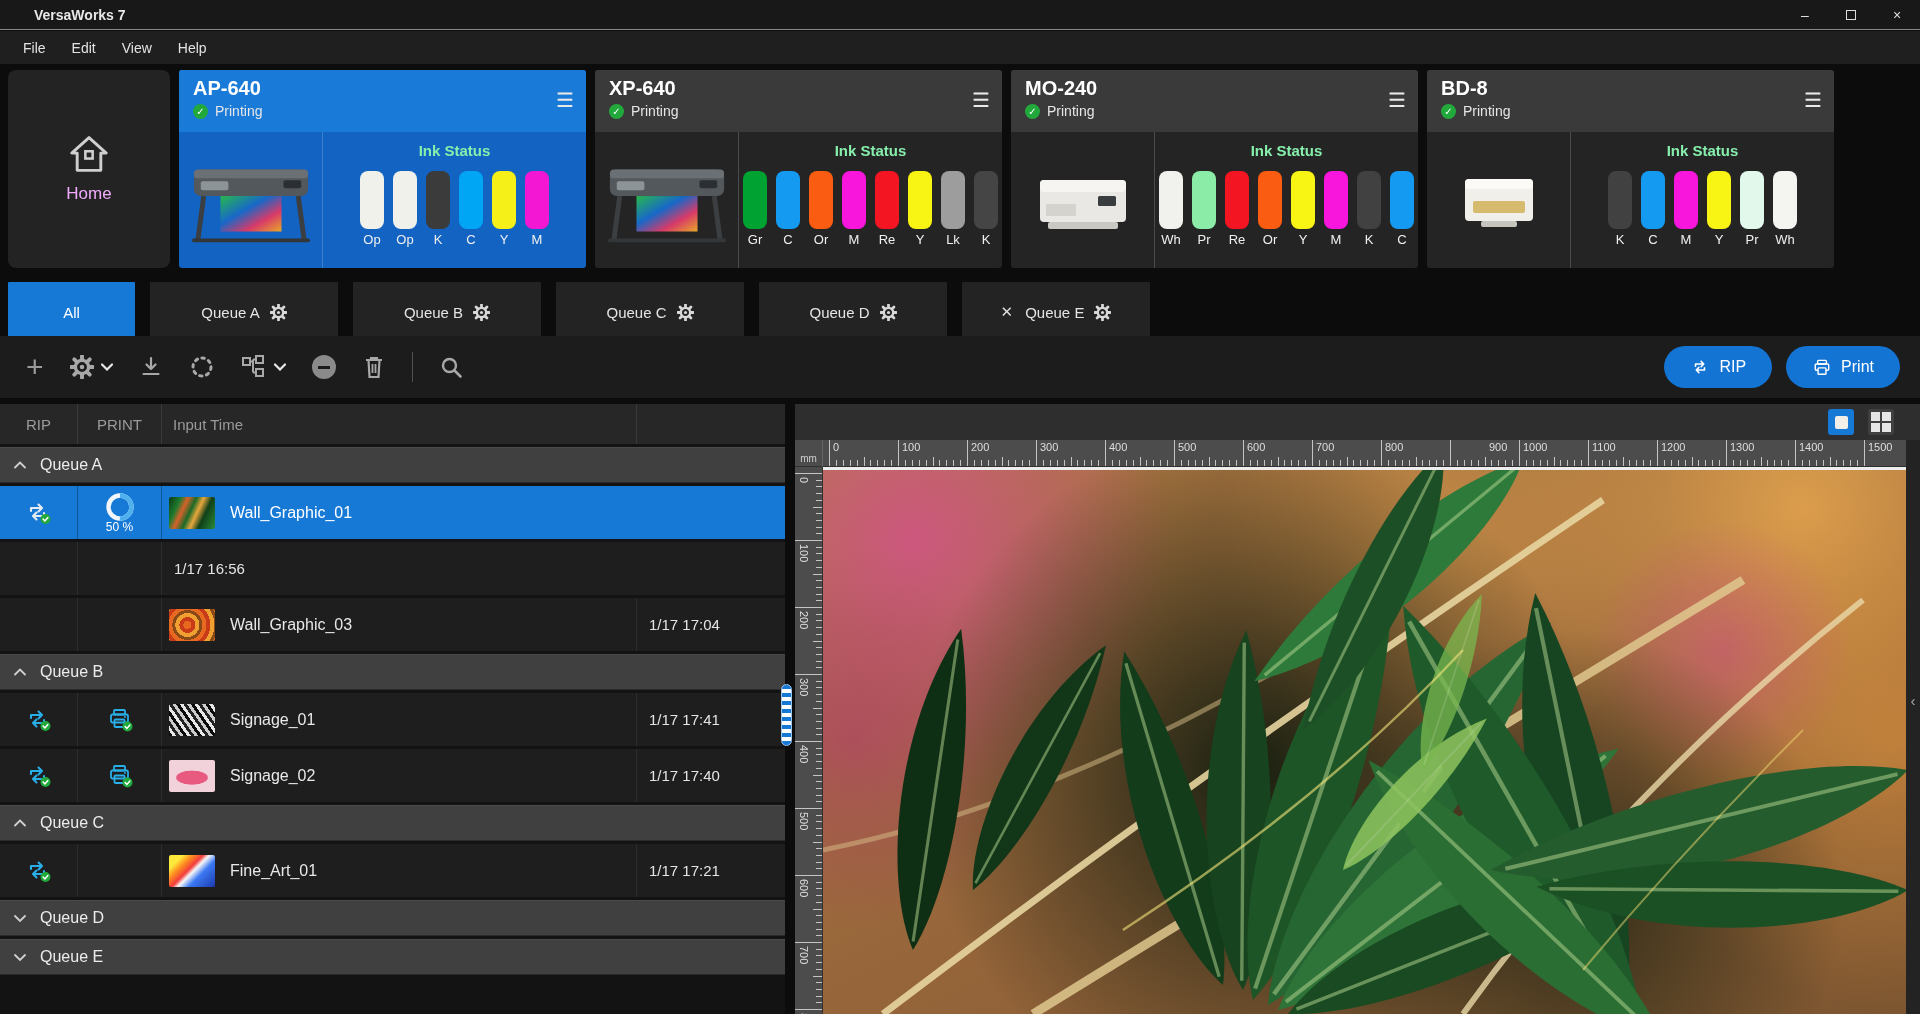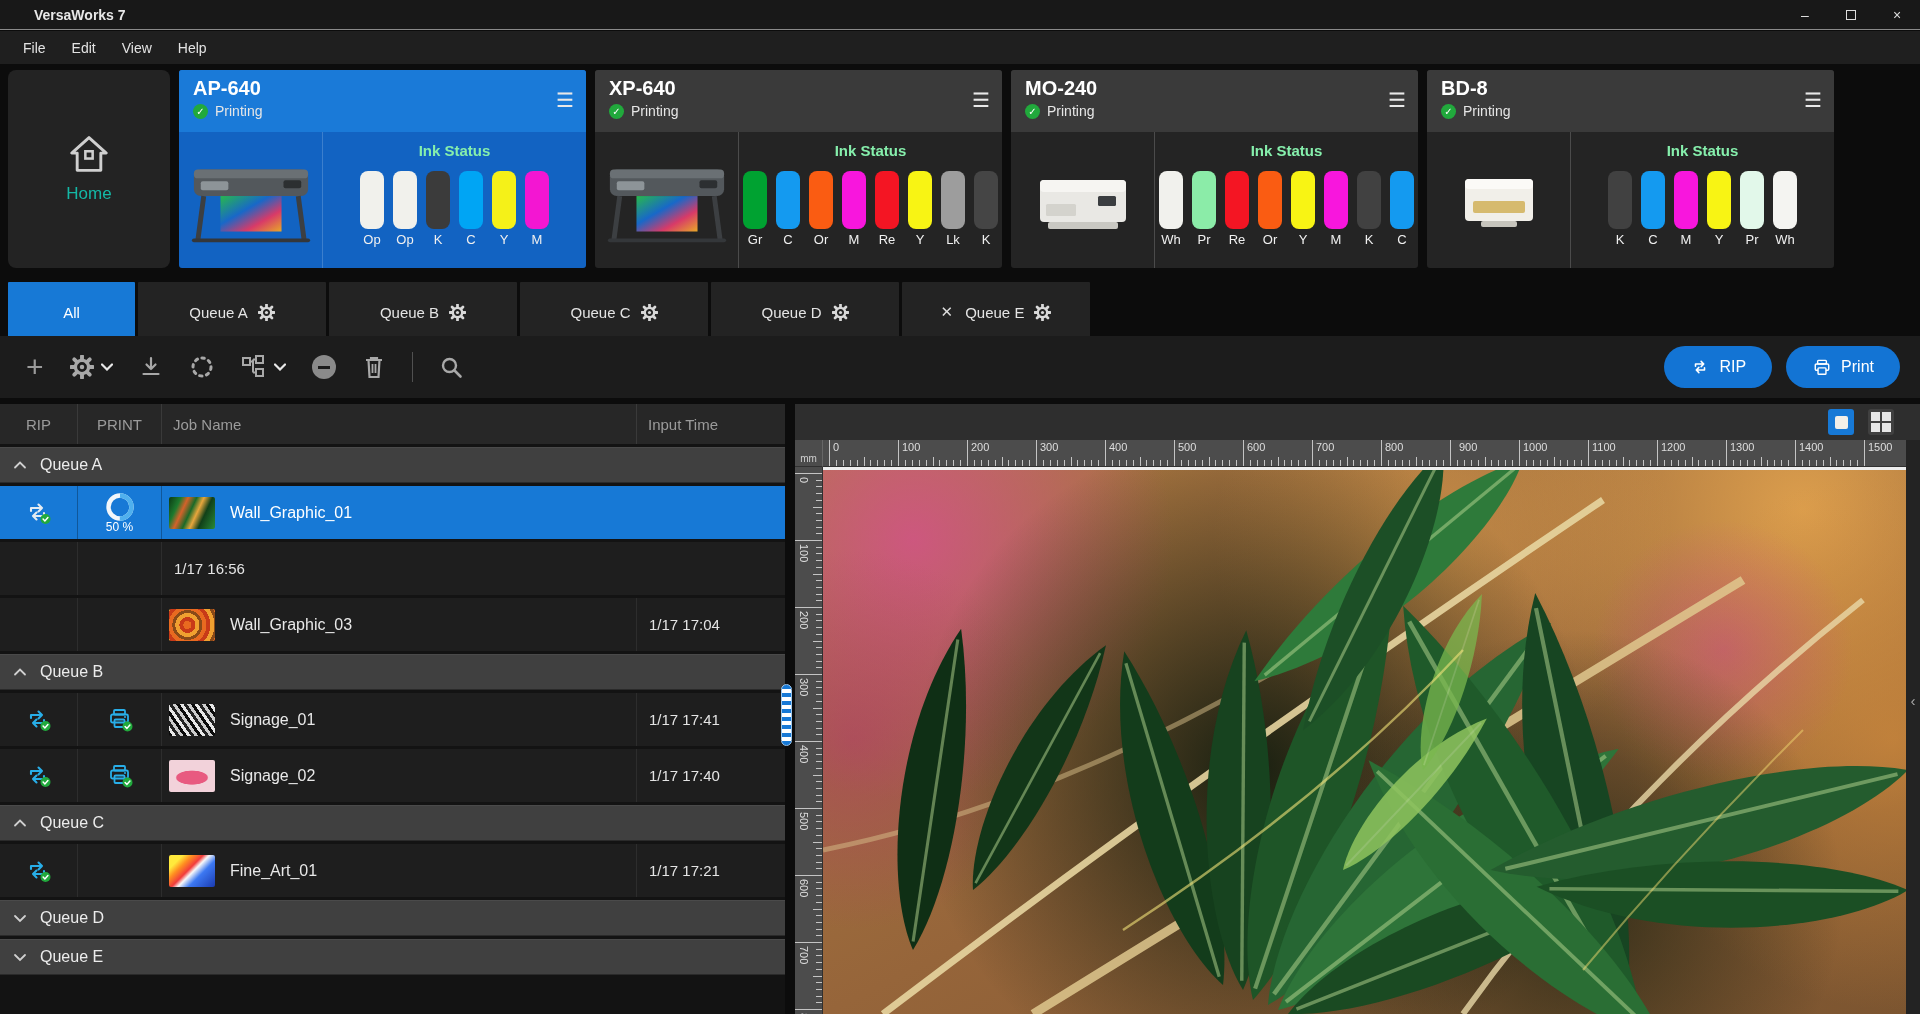--- a/index.html
+++ b/index.html
@@ -16,21 +16,21 @@
   .win-max-box { width:10px; height:10px; border:1px solid #ddd; }
   .menubar { position:absolute; left:0; top:31px; right:0; height:33px; background:#1f1f1f;
     display:flex; align-items:center; padding-left:12px; gap:4px; }
   .menu-item { font-size:14px; color:#e2e2e2; padding:4px 11px; }
 
   
   .cards { position:absolute; left:0; top:64px; right:0; height:212px; background:#0c0c0c;
     display:flex; gap:9px; padding:6px 0 0 8px; }
   .home-card { width:162px; height:198px; background:#232323; border-radius:8px;
     display:flex; flex-direction:column; align-items:center; justify-content:center; gap:10px; }
-  .home-label { font-size:17px; color:#14b8a6; }
+  .home-label { font-size:17px; color:#f0abfc; }
   .pcard { width:407px; height:198px; border-radius:3px; overflow:hidden; display:flex; flex-direction:column;
     background:#242424; }
   .pcard-header { height:62px; background:#3a3a3a; display:flex; align-items:flex-start; padding:6px 12px 0 14px; }
   .pcard.sel { background:#1263c2; }
   .pcard.sel .pcard-header { background:#1a7ad8; }
   .pcard-name { font-size:20px; font-weight:bold; color:#fff; line-height:24px; }
   .pcard-status { display:flex; align-items:center; gap:7px; margin-top:3px; }
   .pcard-status span.txt { font-size:14px; color:#e6e6e6; }
   .check-circle { width:15px; height:15px; border-radius:50%; background:#21a93c; color:#fff;
     font-size:10px; display:flex; align-items:center; justify-content:center; flex:none; }
@@ -39,21 +39,21 @@
   .printer-photo { width:143px; display:flex; align-items:center; justify-content:center; }
   .ink-panel { flex:1; border-left:1px solid rgba(255,255,255,0.18); display:flex; flex-direction:column;
     align-items:center; padding-top:10px; }
   .ink-title { font-size:15px; font-weight:bold; color:#86efac; }
   .ink-bars { display:flex; gap:9px; margin-top:12px; align-items:flex-end; }
   .ink { display:flex; flex-direction:column; align-items:center; }
   .ink .bar { width:24px; height:58px; border-radius:8px; }
   .ink .lbl { font-size:13px; color:#f0f0f0; margin-top:3px; }
 
   
-  .tabsrow { position:absolute; left:8px; top:282px; height:60px; display:flex; gap:3px; }
+  .tabsrow { position:absolute; left:8px; top:282px; height:60px; display:flex; gap:15px; }
   .qtab { width:188px; background:#232323; display:flex; align-items:center; justify-content:center;
     gap:10px; font-size:15px; color:#e4e4e4; border-radius:1px; }
   .qtab.active { width:127px; background:#1779d6; color:#fff; }
   .tab-close { font-size:15px; color:#ddd; margin-right:2px; }
 
   
   .toolbar { position:absolute; left:0; top:336px; right:0; height:62px; background:#1c1c1c;
     display:flex; align-items:center; padding-left:26px; }
   .tbtn { display:flex; align-items:center; justify-content:center; margin-right:26px; color:#a8a8a8; }
   .tbtn .plus { font-size:30px; font-weight:300; color:#9a9a9a; line-height:26px; }
@@ -579,21 +579,20 @@
       <span>Print</span>
     </div>
   </div>
 </div>
 
 <div class="main">
   <div class="table-pane">
     <div class="thead">
         <div class="hc">RIP</div>
         <div class="hc">PRINT</div>
-        <div class="hc">Job Name</div>
         <div class="hc">Input Time</div>
       </div>
     <div class="tbody">
         <div class="grouphdr">
           <span style="display:flex">
             <svg width="16" height="14" viewBox="0 0 16 14">
               <path d="M3 9.5 L8 4.5 L13 9.5" stroke="#d0d0d0" stroke-width="1.8" fill="none" stroke-linecap="round"></path>
             </svg>
           </span>
           <span class="gname">Queue A</span>
@@ -861,21 +860,21 @@
         <div class="htick" style="left: 564.9px; height: 6px;"></div>
         <div class="htick" style="left: 571.8px; height: 6px;"></div>
         <div class="htick" style="left: 578.7px; height: 6px;"></div>
         <div class="htick" style="left: 585.6px; height: 6px;"></div>
         <div class="htick" style="left: 592.5px; height: 9px;"></div>
         <div class="htick" style="left: 599.4px; height: 6px;"></div>
         <div class="htick" style="left: 606.3px; height: 6px;"></div>
         <div class="htick" style="left: 613.2px; height: 6px;"></div>
         <div class="htick" style="left: 620.1px; height: 6px;"></div>
         <div class="htick major" style="left: 627px;"></div>
-        <span class="hlabel" style="left: 636px;">900</span>
+        <span class="hlabel" style="left: 666px;">900</span>
         <div class="htick" style="left: 633.9px; height: 6px;"></div>
         <div class="htick" style="left: 640.8px; height: 6px;"></div>
         <div class="htick" style="left: 647.7px; height: 6px;"></div>
         <div class="htick" style="left: 654.6px; height: 6px;"></div>
         <div class="htick" style="left: 661.5px; height: 9px;"></div>
         <div class="htick" style="left: 668.4px; height: 6px;"></div>
         <div class="htick" style="left: 675.3px; height: 6px;"></div>
         <div class="htick" style="left: 682.2px; height: 6px;"></div>
         <div class="htick" style="left: 689.1px; height: 6px;"></div>
         <div class="htick major" style="left: 696px;"></div>

